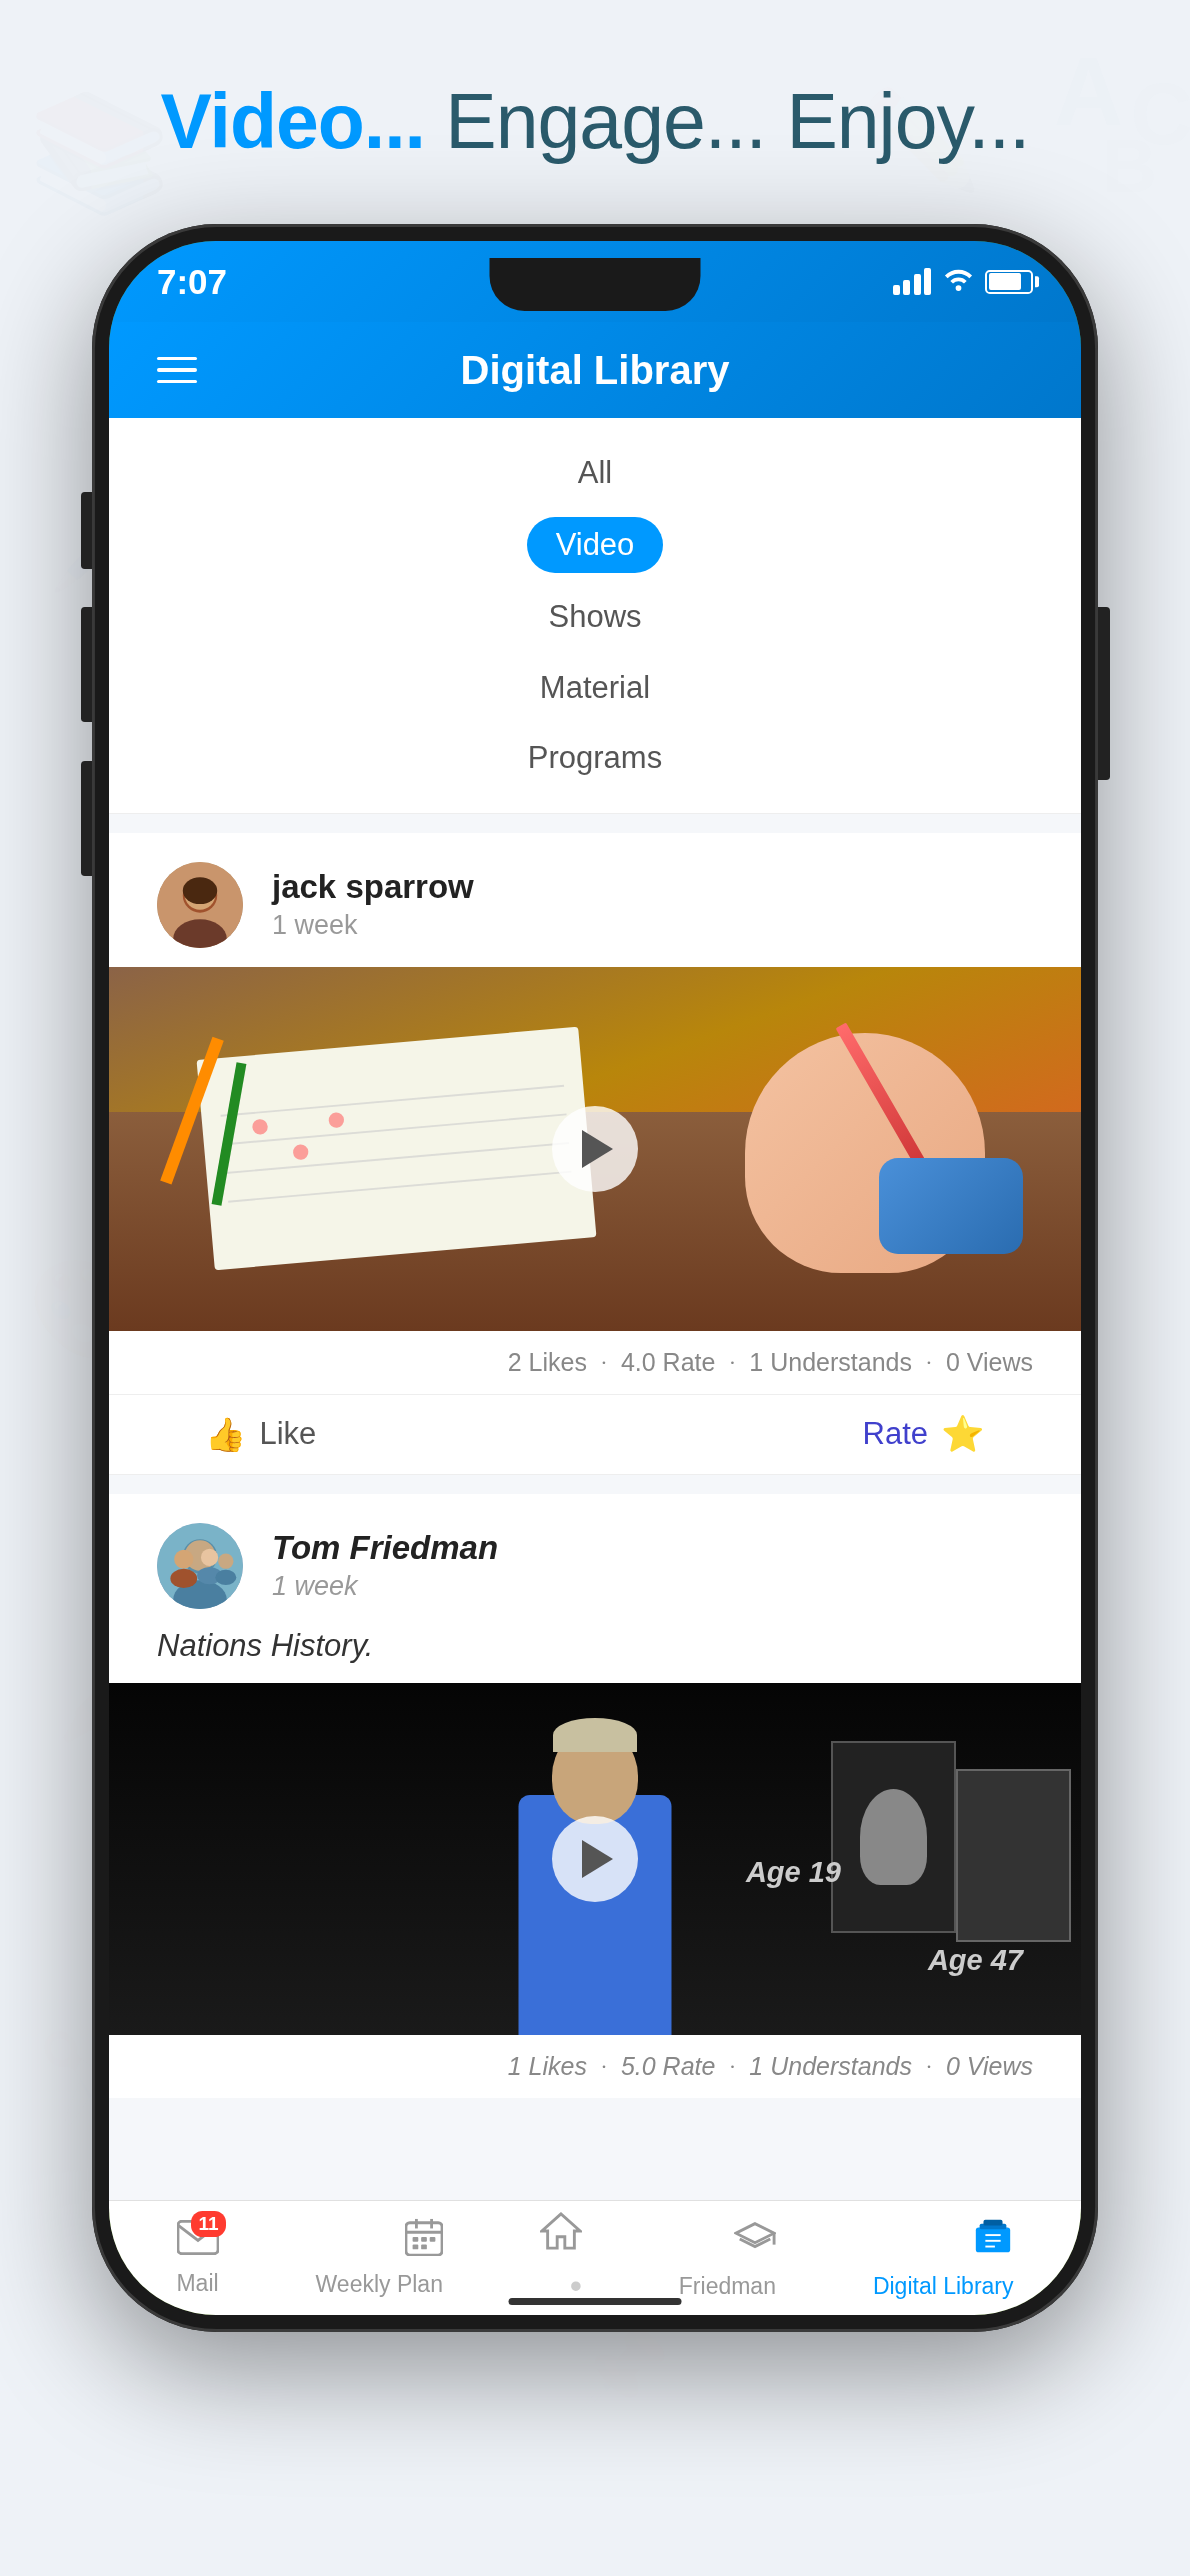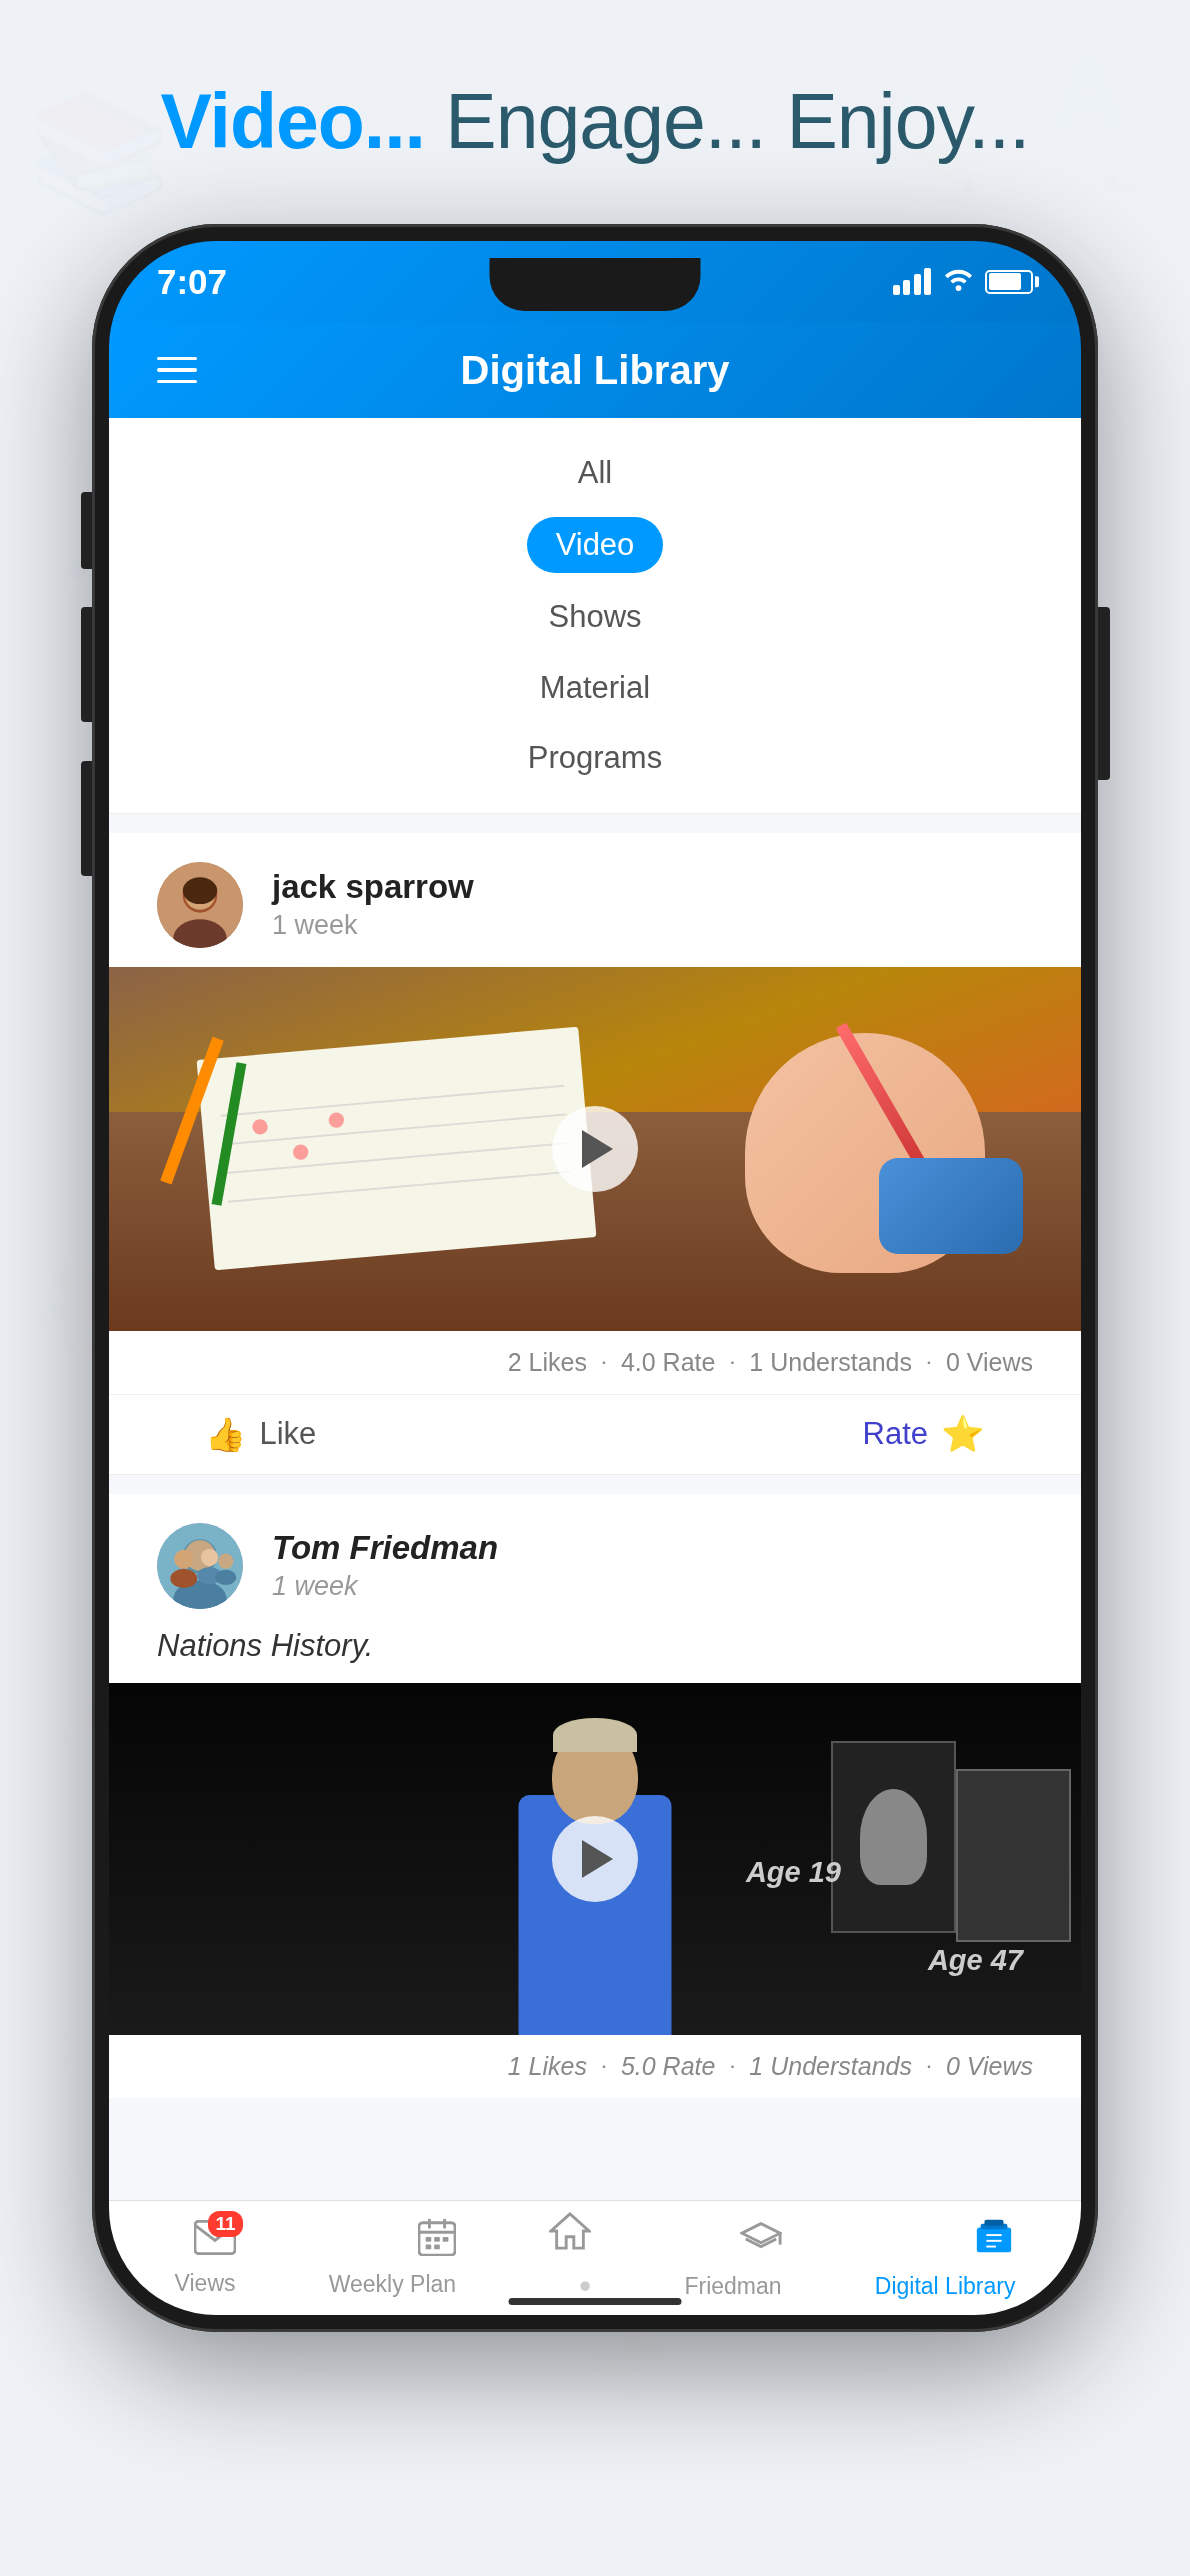--- a/index.html
+++ b/index.html
@@ -62,21 +62,21 @@
 
     
     .phone-screen {
       position: absolute;
       top: 17px;
       left: 17px;
       right: 17px;
       bottom: 17px;
       border-radius: 107px;
       overflow: hidden;
-      background: #0f172a;
+      background: #4d7c0f;
     }
 
     
     .notch {
       position: absolute;
       top: 17px;
       left: 50%;
       transform: translateX(-50%);
       width: 211px;
       height: 53px;
@@ -707,21 +707,21 @@
       <div class="nav-item">
         <div style="position:relative;">
           <span class="nav-icon">
             <svg width="42" height="35" viewBox="0 0 44 36" fill="none">
               <rect x="1" y="1" width="42" height="34" rx="4" stroke="#999" stroke-width="3"></rect>
               <path d="M1 5l21 16L43 5" stroke="#999" stroke-width="3"></path>
             </svg>
           </span>
           <span class="nav-badge">11</span>
         </div>
-        <span class="nav-label">Views</span>
+        <span class="nav-label">Mail</span>
       </div>
 
       <div class="nav-item">
         <span class="nav-icon">
           <svg width="38" height="38" viewBox="0 0 40 40" fill="none">
             <rect x="1" y="5" width="38" height="34" rx="4" stroke="#999" stroke-width="3"></rect>
             <line x1="1" y1="15" x2="39" y2="15" stroke="#999" stroke-width="3"></line>
             <line x1="12" y1="1" x2="12" y2="11" stroke="#999" stroke-width="3"></line>
             <line x1="28" y1="1" x2="28" y2="11" stroke="#999" stroke-width="3"></line>
             <rect x="8" y="20" width="6" height="5" rx="1" fill="#999"></rect>

